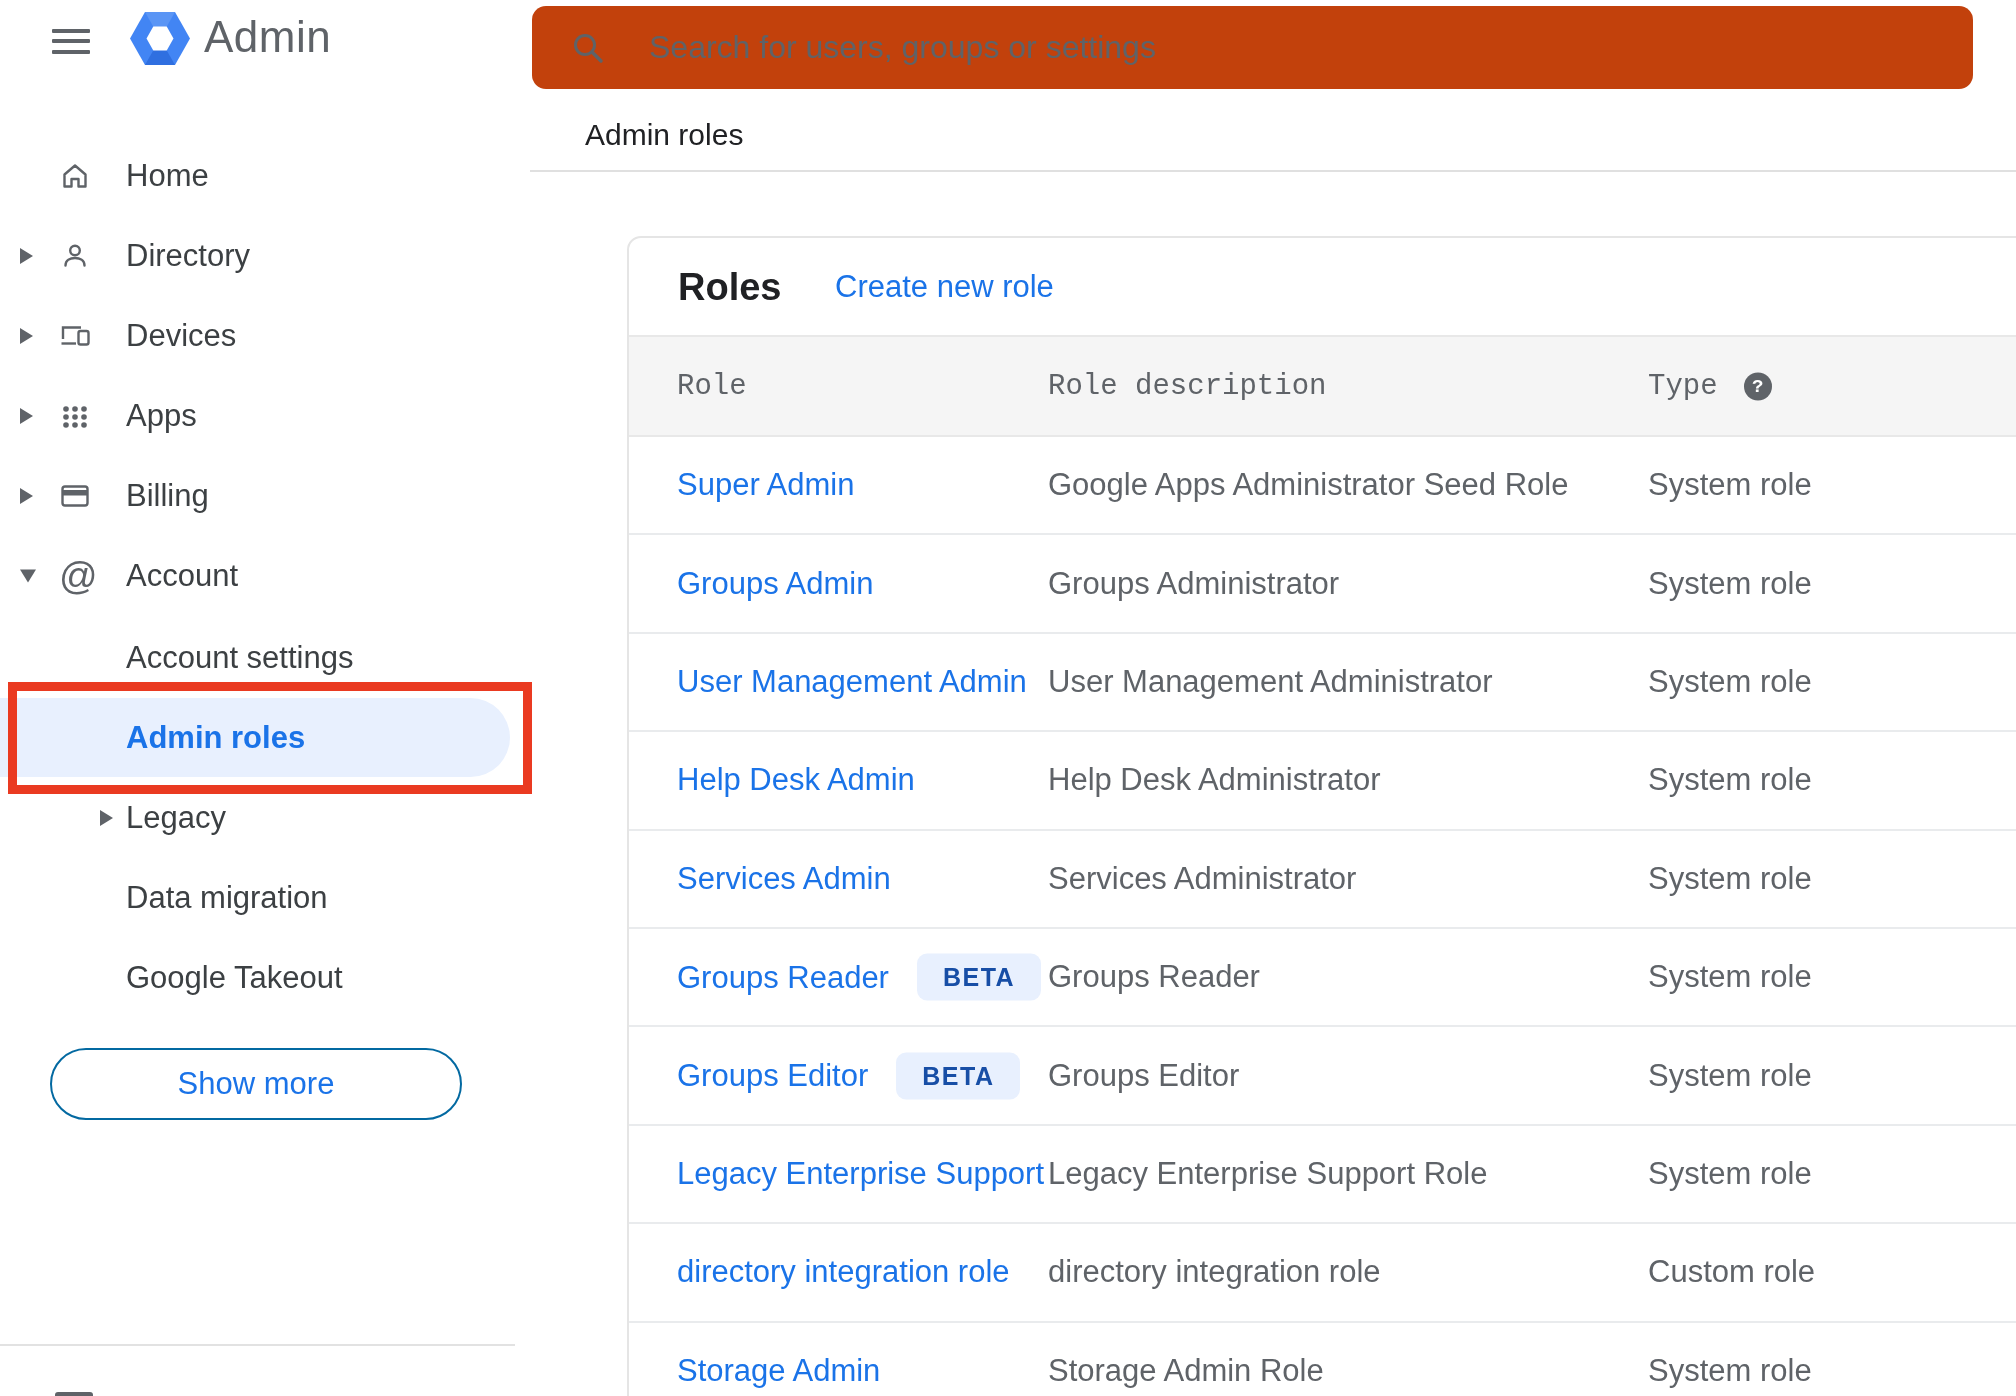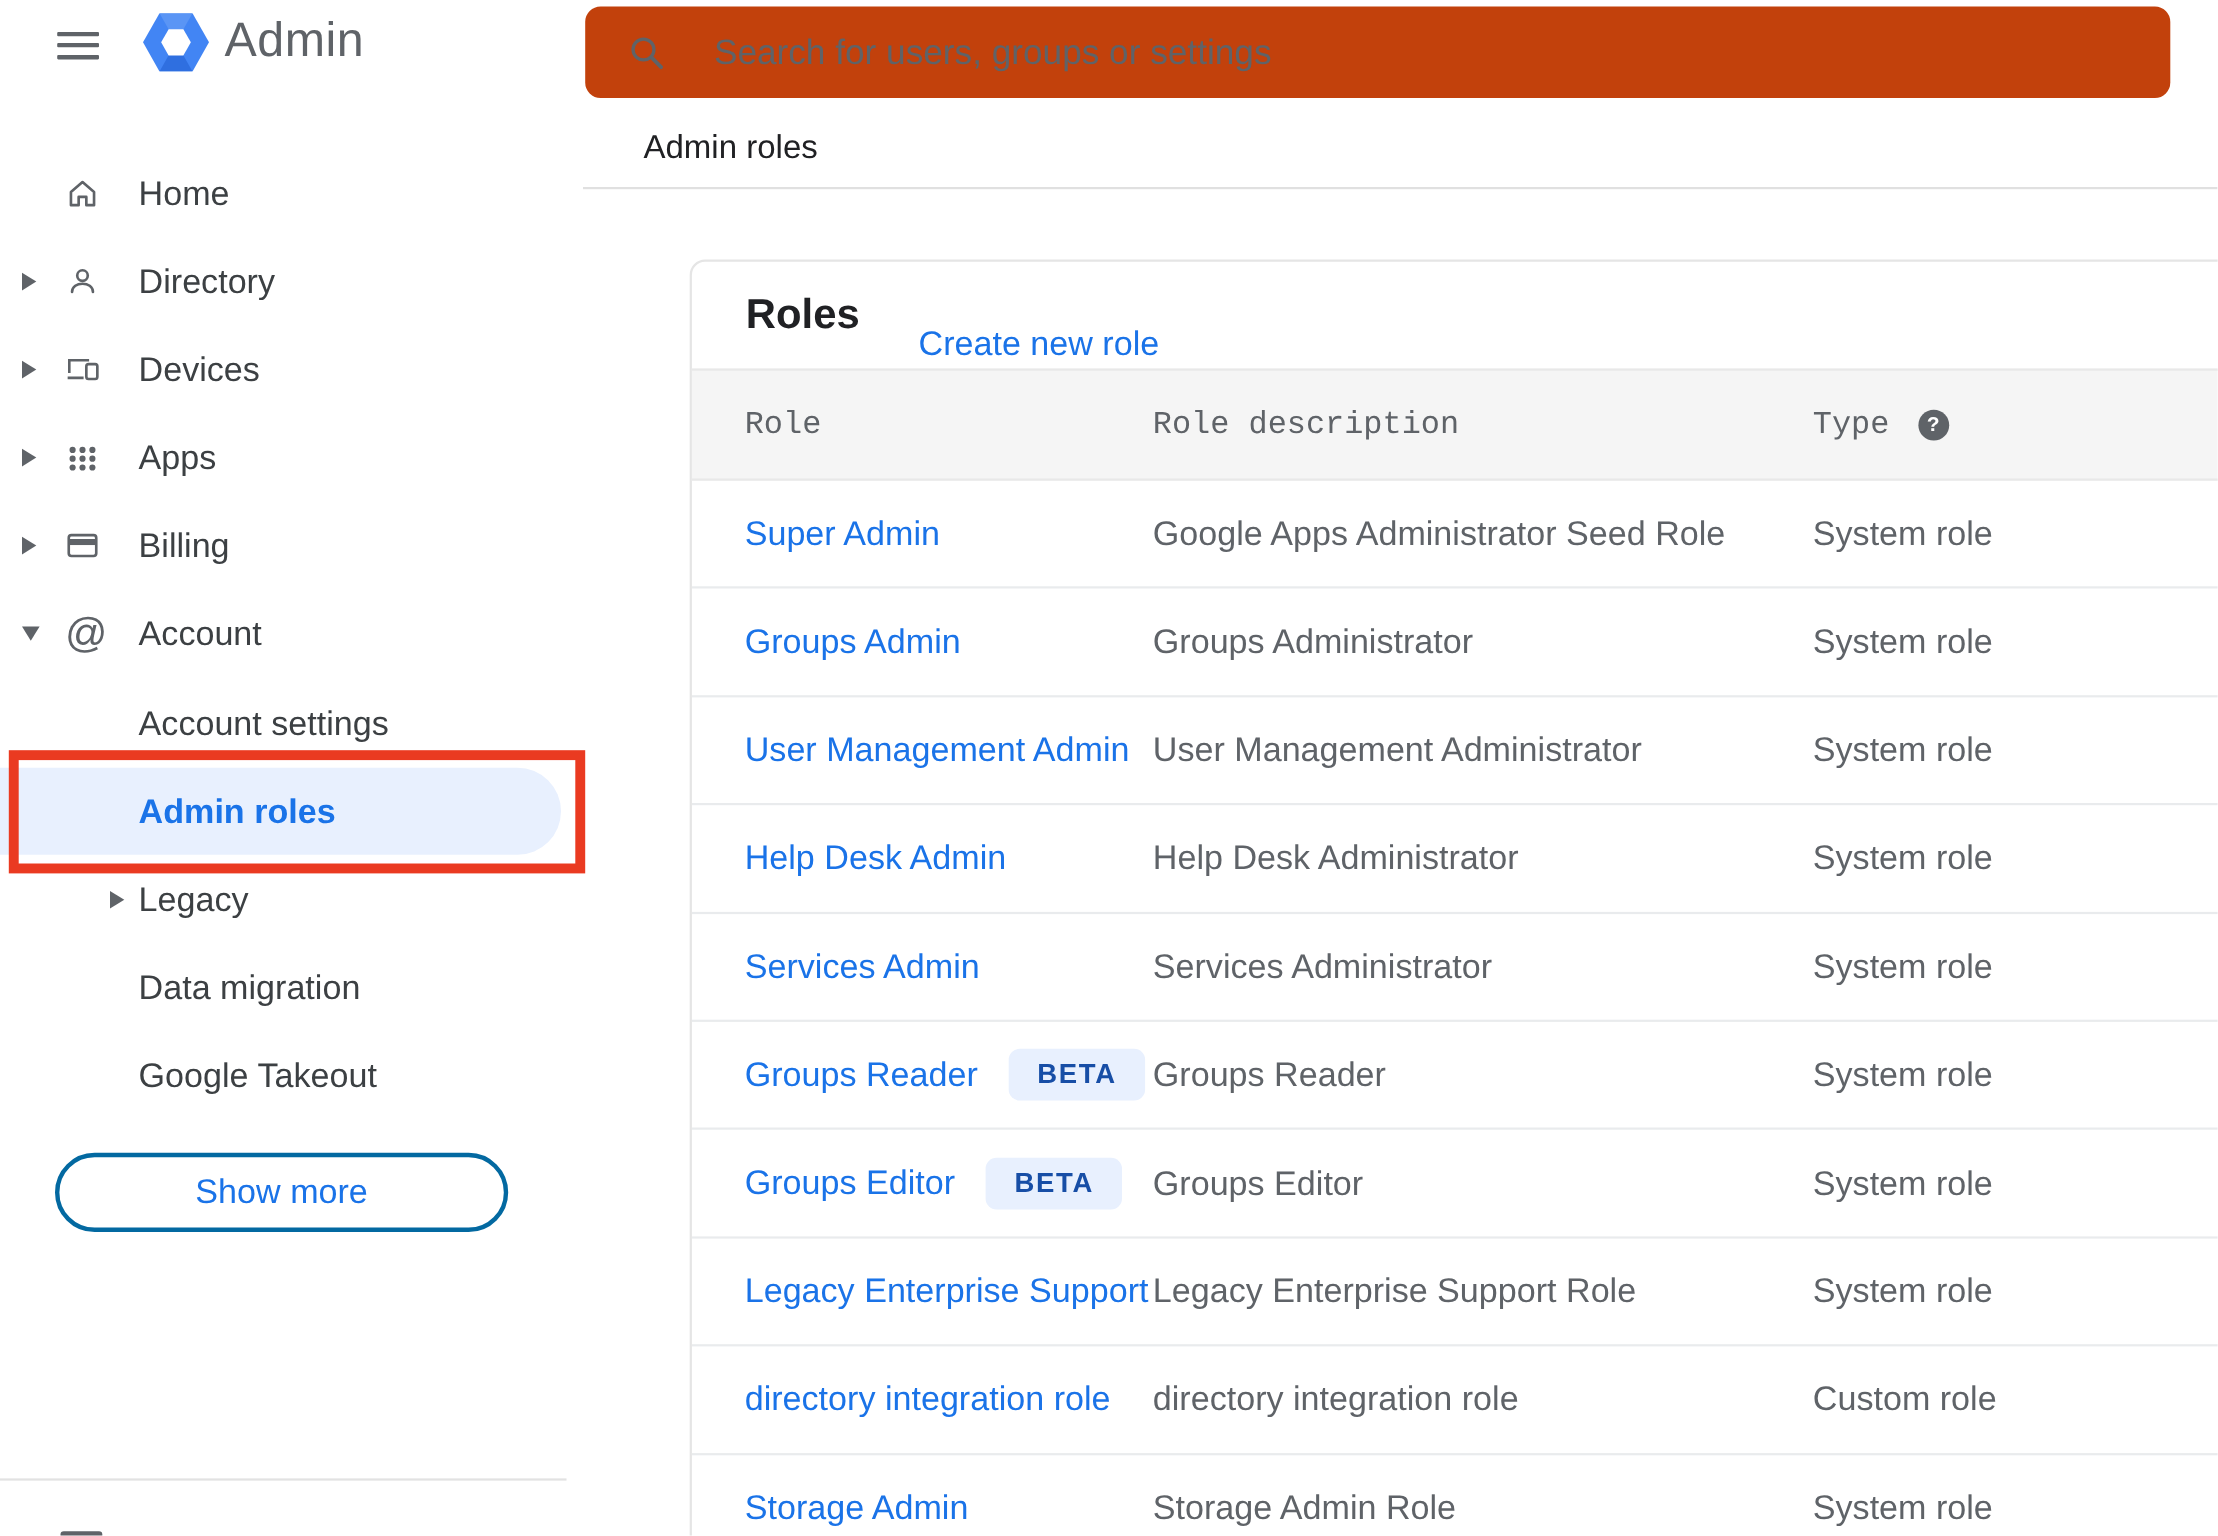--- a/index.html
+++ b/index.html
@@ -32,21 +32,21 @@
     font-size:31px;color:#3c4043;white-space:nowrap;}
   .nav-item.sub .nav-label{left:126px;}
   .nav-item.sub .exp{left:100px;}
   .nav-item.selected{background:#e8f0fe;border-radius:0 40px 40px 0;height:79px;}
   .nav-item.selected .nav-label{color:#1a73e8;font-weight:700;}
 
   #annotation-box{left:8px;top:682px;width:524px;height:112px;box-sizing:border-box;
     border:9px solid #ea3a21;z-index:5;pointer-events:none;}
 
   #show-more{left:50px;top:1048px;width:412px;height:72px;box-sizing:border-box;
-    border:4px solid #0369a1;border-radius:36px;background:#fff;
+    border:2px solid #0369a1;border-radius:36px;background:#fff;
     font-size:31px;color:#1a73e8;font-family:"Liberation Sans",sans-serif;cursor:pointer;}
   #sidebar-bottom-divider{left:0;top:1344px;width:515px;height:2px;background:#e2e2e2;}
   #bottom-partial-icon{left:55px;top:1392px;width:38px;height:8px;background:#5f6368;border-radius:3px 3px 0 0;}
 
   
   #searchbar{left:532px;top:6px;width:1441px;height:83px;background:#c2410c;border-radius:14px;
     display:flex;align-items:center;}
   #search-icon{margin-left:38px;width:36px;height:36px;flex:0 0 auto;}
   #search-input{margin-left:41px;border:none;outline:none;background:transparent;
     font-size:32px;color:#202124;width:1200px;font-family:"Liberation Sans",sans-serif;}
@@ -56,21 +56,21 @@
   #breadcrumb{left:585px;top:118px;font-size:30px;color:#202124;}
   #bc-divider{left:530px;top:170px;width:1486px;height:2px;background:#e0e0e0;}
 
   
   #card{left:627px;top:236px;width:1500px;height:1300px;background:#fff;
     border:2px solid #e5e5e5;border-radius:14px;box-sizing:border-box;}
   #card-head{position:relative;height:97px;}
   #roles-title{position:absolute;left:49px;top:50%;transform:translateY(-50%);
     font-size:38px;font-weight:600;color:#202124;margin:0;}
   #create-link{position:absolute;left:206px;top:50%;transform:translateY(-50%);
-    font-size:31px;color:#1a73e8;text-decoration:none;cursor:pointer;margin-top:26px;}
+    font-size:31px;color:#1a73e8;text-decoration:none;cursor:pointer;}
   #thead{position:relative;height:98px;background:#f5f5f5;
     border-top:2px solid #e8e8e8;border-bottom:2px solid #e8e8e8;box-sizing:content-box;}
   #thead .hc{position:absolute;top:50%;transform:translateY(-50%);
     font-size:29px;color:#5f6368;white-space:nowrap;font-family:Liberation Mono, monospace;}
   .col1{left:48px;} .col2{left:419px;} .col3{left:1019px;}
   #thead .col3{display:flex;align-items:center;text-align:center;}
   #help-icon{display:inline-flex;align-items:center;justify-content:center;margin-left:26px;
     width:28px;height:28px;border-radius:50%;background:#5f6368;color:#fff;
     font-size:19px;font-weight:700;cursor:pointer;}
   .trow{position:relative;height:98.4px;border-bottom:2px solid #e9ebed;box-sizing:border-box;}

